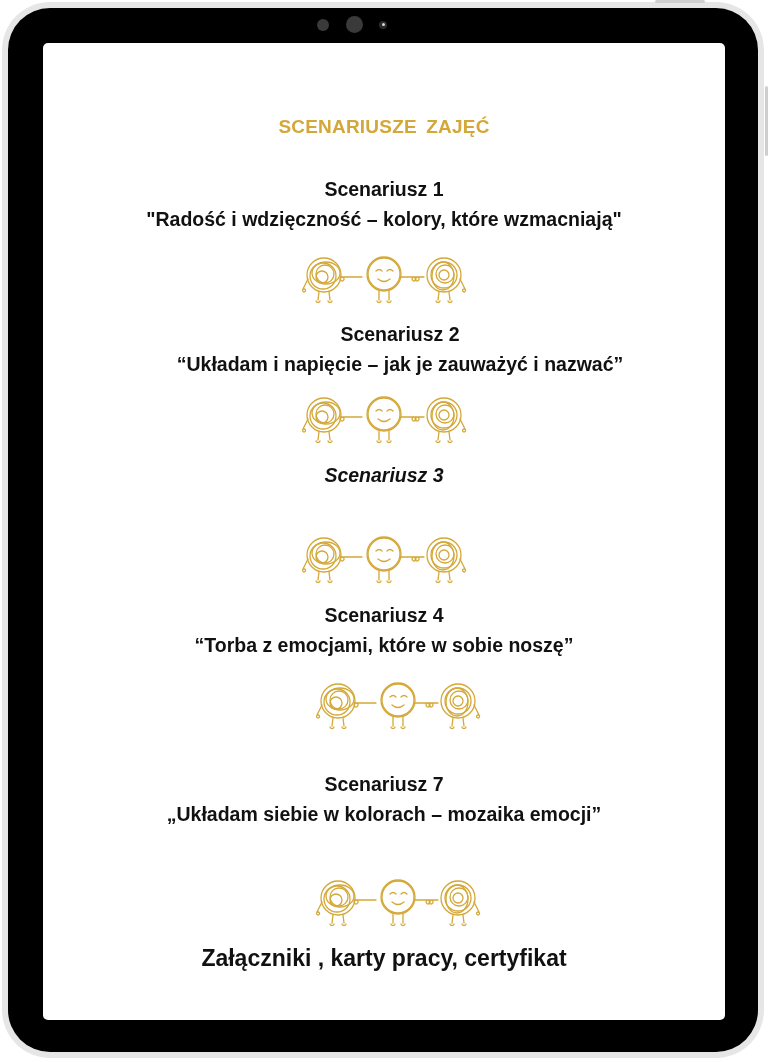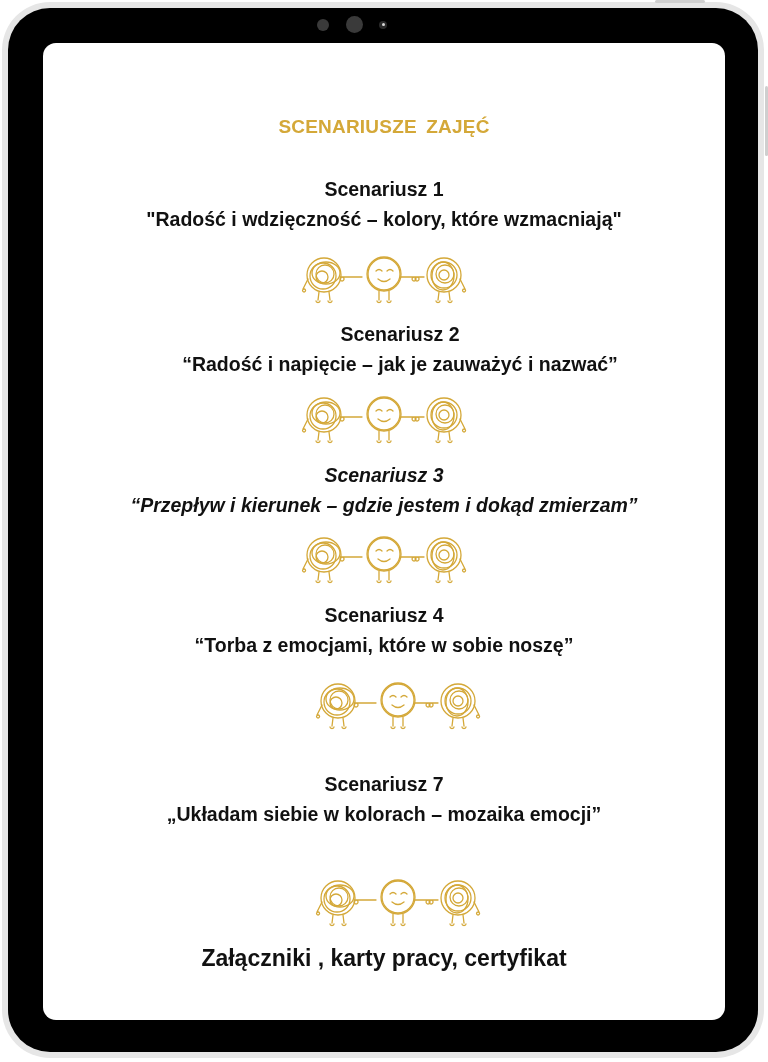--- a/index.html
+++ b/index.html
@@ -6,21 +6,21 @@
   body { width:768px; height:1062px; position:relative; overflow:hidden; font-family:"Liberation Sans", "DejaVu Sans", sans-serif; }
   .device { position:absolute; left:2px; top:2px; width:762px; height:1056px; border-radius:48px; background:#e6e6e6; }
   .bezel { position:absolute; left:6px; top:6px; right:6px; bottom:6px; border-radius:42px; background:#000; }
   .btn-top { position:absolute; left:655px; top:0; width:50px; height:3px; background:#cfcfcf; border-radius:2px; }
   .btn-side { position:absolute; left:765px; top:86px; width:3px; height:70px; background:#cfcfcf; border-radius:2px; }
   .cam { position:absolute; border-radius:50%; background:#3a3a3a; }
   .cam.small { left:317px; top:19px; width:12px; height:12px; }
   .cam.big { left:346px; top:16px; width:17px; height:17px; }
   .cam.lens { left:379px; top:21px; width:8px; height:8px; background:#2a2a2a; }
   .cam.lens::after { content:""; position:absolute; left:3px; top:2px; width:3px; height:3px; border-radius:50%; background:#d8d8d8; }
-  .screen { position:absolute; left:43px; top:43px; width:682px; height:977px; background:#fff; border-radius:13px; overflow:hidden; }
+  .screen { position:absolute; left:43px; top:43px; width:682px; height:977px; background:#fff; border-radius:5px; overflow:hidden; }
   .title { position:absolute; left:0; right:0; top:73px; text-align:center; color:#d4a838; font-weight:700; font-size:19px; letter-spacing:0.2px; word-spacing:4px; }
   .scen { position:absolute; left:0; right:0; text-align:center; color:#111; font-weight:700; font-size:19.5px; line-height:30px; }
   .scen .sub { display:block; }
   .illus { position:absolute; width:180px; height:54px; }
   .final { position:absolute; left:0; right:0; top:902px; text-align:center; color:#111; font-weight:700; font-size:23px; }
 </style>
 </head>
 <body>
 
 <div class="device">
@@ -38,29 +38,28 @@
   <div class="scen" style="top:131px;">
     <span class="sub">Scenariusz 1</span>
     <span class="sub">"Radość i wdzięczność – kolory, które wzmacniają"</span>
   </div>
   <svg class="illus" style="left:251px; top:210px;" viewBox="0 0 180 54">
       <use href="#chars"></use>
     </svg>
 
   <div class="scen" style="top:276px;margin-left:32px;">
     <span class="sub">Scenariusz 2</span>
-    <span class="sub">“Radość i napięcie – jak je zauważyć i nazwać”</span>
+    <span class="sub">“Układam i napięcie – jak je zauważyć i nazwać”</span>
   </div>
   <svg class="illus" style="left:251px; top:350px;" viewBox="0 0 180 54">
       <use href="#chars"></use>
     </svg>
 
   <div class="scen" style="top:417px;font-style:italic;">
     <span class="sub">Scenariusz 3</span>
-    <span class="sub">“Przepływ i kierunek – gdzie jestem i dokąd zmierzam”</span>
   </div>
   <svg class="illus" style="left:251px; top:490px;" viewBox="0 0 180 54">
       <use href="#chars"></use>
     </svg>
 
   <div class="scen" style="top:557px;">
     <span class="sub">Scenariusz 4</span>
     <span class="sub">“Torba z emocjami, które w sobie noszę”</span>
   </div>
   <svg class="illus" style="left:265px; top:636px;" viewBox="0 0 180 54">

